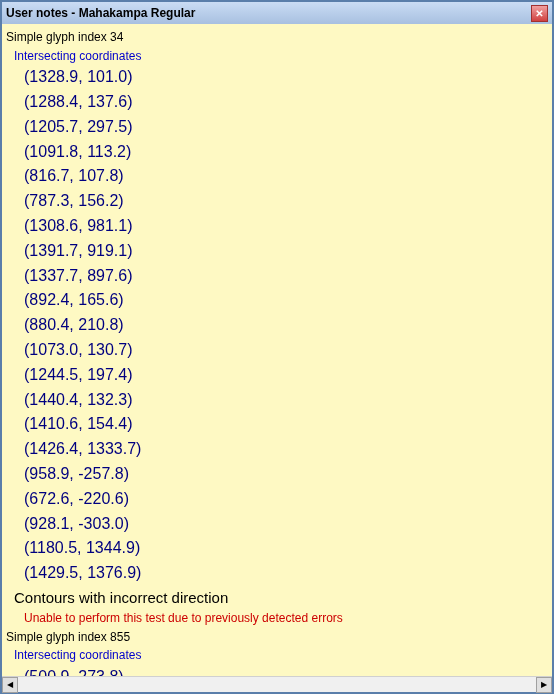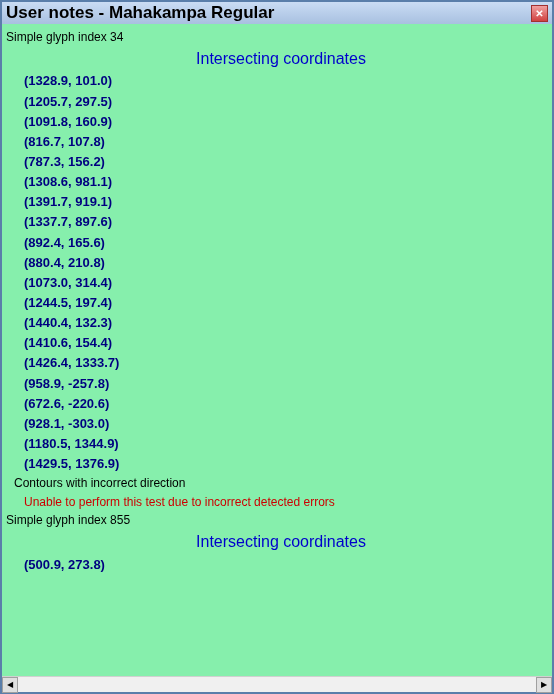--- a/index.html
+++ b/index.html
@@ -32,21 +32,21 @@
       background: linear-gradient(to bottom, #cadcf4, #a8c0e0);
       display: flex;
       align-items: center;
       justify-content: space-between;
       padding: 3px 4px;
       height: 22px;
       flex-shrink: 0;
     }
 
     .title-bar-text {
-      font-size: 17px;
+      font-size: 12px;
       font-weight: bold;
       color: #000;
     }
 
     .close-button {
       width: 17px;
       height: 17px;
       background: linear-gradient(to bottom, #f0a0a0, #d04040);
       border: 1px solid #a03030;
       display: flex;
@@ -63,21 +63,21 @@
       display: flex;
       flex: 1;
       overflow: hidden;
     }
 
     .scrollable-content {
       flex: 1;
       overflow-y: scroll;
       overflow-x: auto;
       padding: 4px 2px;
-      background: #86efac;
+      background: #fef9c3;
     }
 
     .scrollable-content::-webkit-scrollbar {
       width: 16px;
     }
 
     .scrollable-content::-webkit-scrollbar-track {
       background: #f0f0f0;
     }
 
@@ -93,35 +93,33 @@
     }
 
     .line-section-header {
       color: #000000;
       font-size: 12px;
     }
 
     .line-subsection {
       color: #0000cc;
       padding-left: 10px;
-      font-size: 16px;
-      text-align: center;
+      font-size: 12px;
     }
 
     .line-coord {
       color: #000080;
       padding-left: 20px;
-      font-size: 13px;
-      font-weight: bold;
+      font-size: 16px;
     }
 
     .line-section-plain {
       color: #000000;
       padding-left: 10px;
-      font-size: 12px;
+      font-size: 15px;
     }
 
     .line-error {
       color: #cc0000;
       padding-left: 20px;
       font-size: 12px;
     }
 
     .bottom-scrollbar {
       height: 16px;
@@ -158,41 +156,42 @@
   <div class="title-bar">
     <span class="title-bar-text">User notes - Mahakampa Regular</span>
     <div class="close-button">✕</div>
   </div>
 
   <div class="content-area">
     <div class="scrollable-content" id="content">
     <div class="line line-section-header">Simple glyph index 34</div>
         <div class="line line-subsection">Intersecting coordinates</div>
         <div class="line line-coord">(1328.9, 101.0)</div>
+        <div class="line line-coord">(1288.4, 137.6)</div>
         <div class="line line-coord">(1205.7, 297.5)</div>
-        <div class="line line-coord">(1091.8, 160.9)</div>
+        <div class="line line-coord">(1091.8, 113.2)</div>
         <div class="line line-coord">(816.7, 107.8)</div>
         <div class="line line-coord">(787.3, 156.2)</div>
         <div class="line line-coord">(1308.6, 981.1)</div>
         <div class="line line-coord">(1391.7, 919.1)</div>
         <div class="line line-coord">(1337.7, 897.6)</div>
         <div class="line line-coord">(892.4, 165.6)</div>
         <div class="line line-coord">(880.4, 210.8)</div>
-        <div class="line line-coord">(1073.0, 314.4)</div>
+        <div class="line line-coord">(1073.0, 130.7)</div>
         <div class="line line-coord">(1244.5, 197.4)</div>
         <div class="line line-coord">(1440.4, 132.3)</div>
         <div class="line line-coord">(1410.6, 154.4)</div>
         <div class="line line-coord">(1426.4, 1333.7)</div>
         <div class="line line-coord">(958.9, -257.8)</div>
         <div class="line line-coord">(672.6, -220.6)</div>
         <div class="line line-coord">(928.1, -303.0)</div>
         <div class="line line-coord">(1180.5, 1344.9)</div>
         <div class="line line-coord">(1429.5, 1376.9)</div>
         <div class="line line-section-plain">Contours with incorrect direction</div>
-        <div class="line line-error">Unable to perform this test due to incorrect detected errors</div>
+        <div class="line line-error">Unable to perform this test due to previously detected errors</div>
         <div class="line line-section-header">Simple glyph index 855</div>
         <div class="line line-subsection">Intersecting coordinates</div>
         <div class="line line-coord">(500.9, 273.8)</div>
       </div>
   </div>
 
   <div class="bottom-scrollbar">
     <div class="scrollbar-left-btn">◀</div>
     <div class="scrollbar-track-h"></div>
     <div class="scrollbar-right-btn">▶</div>

